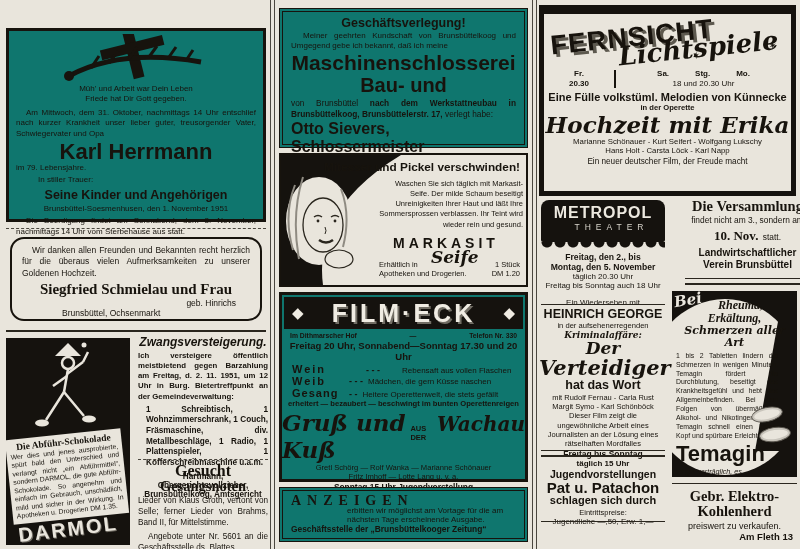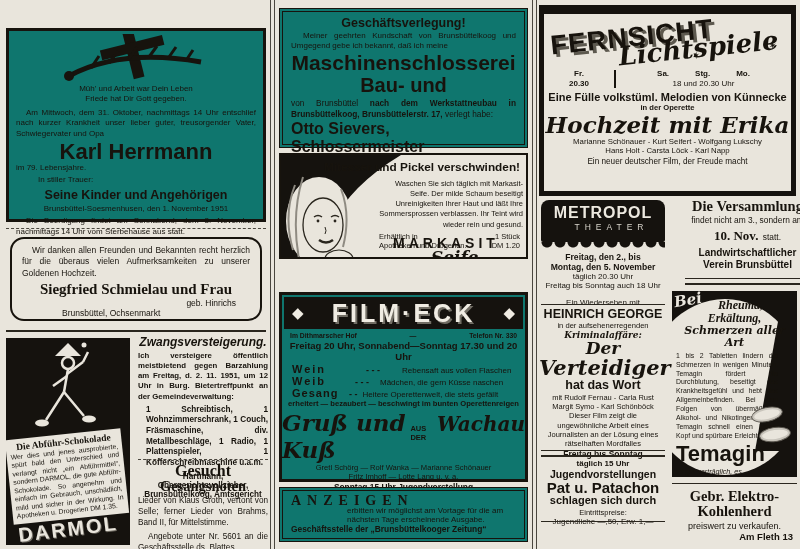--- a/index.html
+++ b/index.html
@@ -113,21 +113,21 @@
   <section class="box dbl" style="left:279px;top:8px;width:249px;height:140px;padding:4px 8px;">
     <div class="c b" style="font-size:12.5px;">Geschäftsverlegung!</div>
     <div class="j small" style="text-indent:12px;margin-top:1px;">Meiner geehrten Kundschaft von Brunsbüttelkoog und Umgegend gebe ich bekannt, daß ich meine</div>
     <div class="c" style="font-size:21px;font-weight:900;line-height:1.05;">Maschinenschlosserei</div>
     <div class="c" style="font-size:20px;font-weight:900;line-height:1.05;margin-top:1px;">Bau- und</div>
     <div class="j" style="font-size:8.3px;line-height:1.3;margin-top:2px;"><span>von Brunsbüttel </span><span class="b">nach dem Werkstattneubau in Brunsbüttelkoog, Brunsbüttelerstr. 17,</span><span> verlegt habe:</span></div>
     <div style="font-size:16px;font-weight:900;margin-top:1px;">Otto Sievers, Schlossermeister</div>
     <div style="font-size:8.3px;margin-top:1px;">Brunsbüttelkoog, den 31. Oktober 1951</div>
   </section>
 
-  <section class="abs" style="left:279px;top:153px;width:249px;height:106px;border:2px solid #17130d;background:#e9e5dc;overflow:hidden;">
+  <section class="abs" style="left:279px;top:153px;width:249px;height:134px;border:2px solid #17130d;background:#e9e5dc;overflow:hidden;">
     <div class="abs" style="left:0;top:0;">
       <svg width="135" height="130" viewBox="0 0 135 130">
         <path d="M0,0 L120,0 Q70,30 50,70 Q38,100 42,130 L0,130 Z" fill="#15120e"></path>
         <ellipse cx="38" cy="66" rx="33" ry="44" fill="#e9e5dc"></ellipse>
         <path d="M14,30 Q2,60 12,95 M22,22 Q10,60 18,104 M60,34 Q70,60 62,92" stroke="#8f8b82" stroke-width="2" fill="none"></path>
         <ellipse cx="42" cy="70" rx="20" ry="27" fill="#e9e5dc" stroke="#2a261e" stroke-width="1.3"></ellipse>
         <path d="M33,62 q4,-3 8,0 M50,62 q4,-3 8,0" stroke="#2a261e" stroke-width="1.5" fill="none"></path>
         <circle cx="37" cy="66" r="1.4" fill="#2a261e"></circle>
           <circle cx="54" cy="66" r="1.4" fill="#2a261e"></circle>
         <path d="M44,72 q2,4 0,7" stroke="#2a261e" stroke-width="1" fill="none"></path>
@@ -160,21 +160,21 @@
       <span>—</span>
       <span>Telefon Nr. 330</span>
     </div>
     <div class="c b" style="font-size:9.5px;margin-top:1px;">Freitag 20 Uhr, Sonnabend—Sonntag 17.30 und 20 Uhr</div>
     <div style="padding:1px 10px 0;">
       <div style="display:flex;align-items:baseline;gap:22px;">
         <span class="b" style="font-size:11px;letter-spacing:2px;min-width:52px;">Wein</span>
         <span class="b" style="font-size:9px;">- - -</span>
         <span style="font-size:8px;">Rebensaft aus vollen Flaschen</span>
       </div>
-      <div style="display:flex;align-items:flex-end;gap:11px;">
+      <div style="display:flex;align-items:center;gap:5px;">
         <span class="b" style="font-size:11px;letter-spacing:2px;min-width:52px;">Weib</span>
         <span class="b" style="font-size:9px;">- - -</span>
         <span style="font-size:8px;">Mädchen, die gern Küsse naschen</span>
       </div>
       <div style="display:flex;align-items:baseline;gap:5px;">
         <span class="b" style="font-size:11px;letter-spacing:1px;min-width:52px;">Gesang</span>
         <span class="b" style="font-size:9px;">- -</span>
         <span style="font-size:8px;">Heitere Operettenwelt, die stets gefällt</span>
       </div>
     </div>

